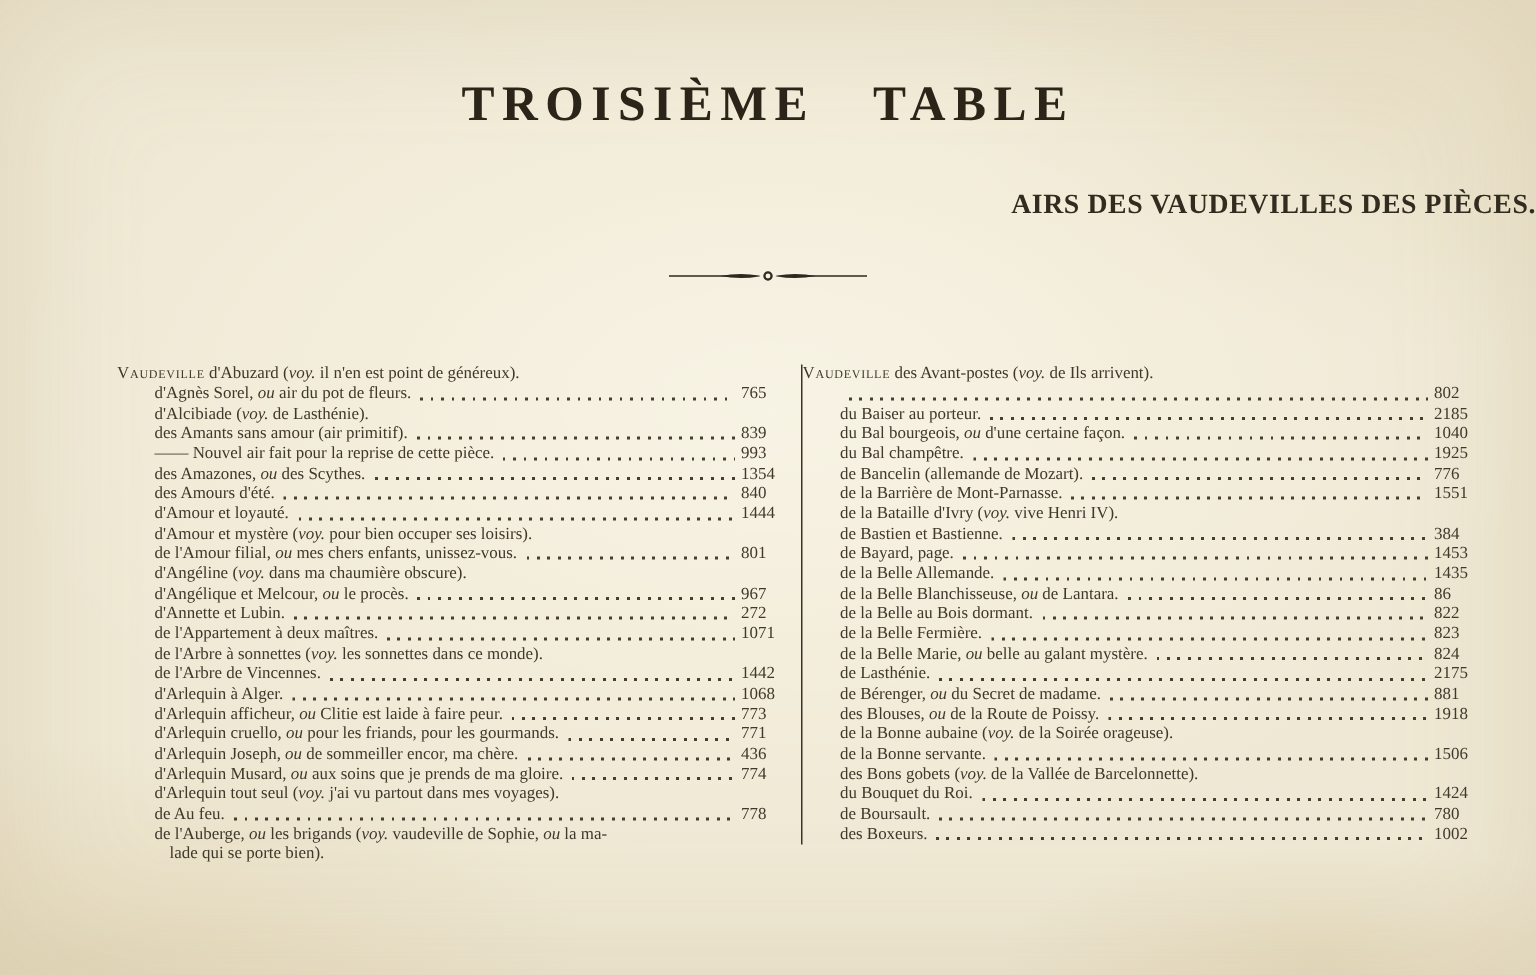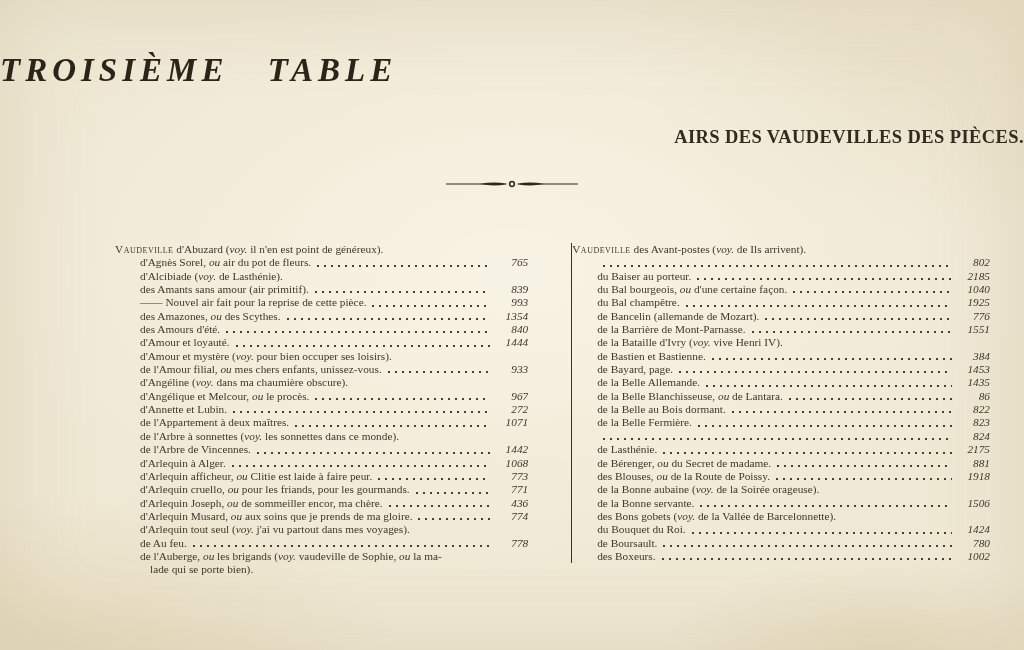--- a/index.html
+++ b/index.html
@@ -14,60 +14,59 @@
       radial-gradient(ellipse 700px 420px at 50% 42%, rgba(255,253,242,0.55), transparent 75%),
       radial-gradient(ellipse 420px 240px at 90% 10%, rgba(214,199,158,0.22), transparent 70%),
       radial-gradient(ellipse 460px 200px at 6% 98%, rgba(208,191,144,0.30), transparent 72%),
       radial-gradient(ellipse 300px 120px at 86% 99%, rgba(206,189,142,0.28), transparent 72%);
     box-shadow: inset 0 0 95px rgba(168,146,94,0.22);
     font-family:"Liberation Serif","DejaVu Serif",serif;
     color:var(--ink,#3f382b);
   }
   .title{
     position:absolute;top:52px;left:0;width:100%;
-    text-align:left;
+    text-align:center;
     font-size:33px;font-weight:bold;
     letter-spacing:5px;word-spacing:26px;
     color:var(--title_ink,#2b2519);
-    font-style:italic;
   }
   .subtitle{
     position:absolute;top:127px;left:0;width:100%;
     text-align:right;
     font-size:18.5px;font-weight:bold;
     letter-spacing:0.4px;
     color:#322b1f;
   }
   .ornament{
     position:absolute;top:178px;left:0;width:100%;
     text-align:center;line-height:0;
   }
   .columns{
     position:absolute;top:243px;left:78px;right:34px;
     display:flex;align-items:flex-start;
   }
-  .col{width:50%;box-sizing:border-box;margin-left:37px;}
+  .col{width:50%;box-sizing:border-box;}
   .col-left{padding-right:6px;}
   .col-right{border-left:1.5px solid #3a332a;}
   .row{
     display:flex;align-items:baseline;
     font-size:11.3px;line-height:13.35px;
     white-space:nowrap;overflow:hidden;
   }
   .row .t{flex:0 0 auto;}
   .indent1{padding-left:25px;}
   .indent2{padding-left:35px;}
   .sc{font-variant:small-caps;letter-spacing:0.5px;}
   .leader{
     flex:1 1 auto;min-width:10px;height:2px;
     align-self:flex-end;
     margin:0 4px 3px 6px;
     background-image:repeating-linear-gradient(to right,#473f31 0 1.8px,transparent 1.8px 7px);
   }
-  .pg{flex:0 0 34px;text-align:right;font-style:italic;}
+  .pg{flex:0 0 34px;}
   i{font-style:italic;}
 </style>
 </head>
 <body>
 
 <div class="page">
   <div class="title">TROISIÈME TABLE</div>
   <div class="subtitle">AIRS DES VAUDEVILLES DES PIÈCES.</div>
   <div class="ornament">
     <svg width="132" height="12" viewBox="0 0 132 12" aria-hidden="true">
@@ -115,21 +114,21 @@
           <span class="t">d'Amour et loyauté.</span>
           <span class="leader"></span>
           <span class="pg">1444</span>
         </div>
         <div class="row indent1">
           <span class="t">d'Amour et mystère (<i>voy.</i> pour bien occuper ses loisirs).</span>
         </div>
         <div class="row indent1">
           <span class="t">de l'Amour filial, <i>ou</i> mes chers enfants, unissez-vous.</span>
           <span class="leader"></span>
-          <span class="pg">933</span>
+          <span class="pg">801</span>
         </div>
         <div class="row indent1">
           <span class="t">d'Angéline (<i>voy.</i> dans ma chaumière obscure).</span>
         </div>
         <div class="row indent1">
           <span class="t">d'Angélique et Melcour, <i>ou</i> le procès.</span>
           <span class="leader"></span>
           <span class="pg">967</span>
         </div>
         <div class="row indent1">
@@ -250,20 +249,21 @@
           <span class="t">de la Belle au Bois dormant.</span>
           <span class="leader"></span>
           <span class="pg">822</span>
         </div>
         <div class="row indent1">
           <span class="t">de la Belle Fermière.</span>
           <span class="leader"></span>
           <span class="pg">823</span>
         </div>
         <div class="row indent1">
+          <span class="t">de la Belle Marie, <i>ou</i> belle au galant mystère.</span>
           <span class="leader"></span>
           <span class="pg">824</span>
         </div>
         <div class="row indent1">
           <span class="t">de Lasthénie.</span>
           <span class="leader"></span>
           <span class="pg">2175</span>
         </div>
         <div class="row indent1">
           <span class="t">de Bérenger, <i>ou</i> du Secret de madame.</span>

